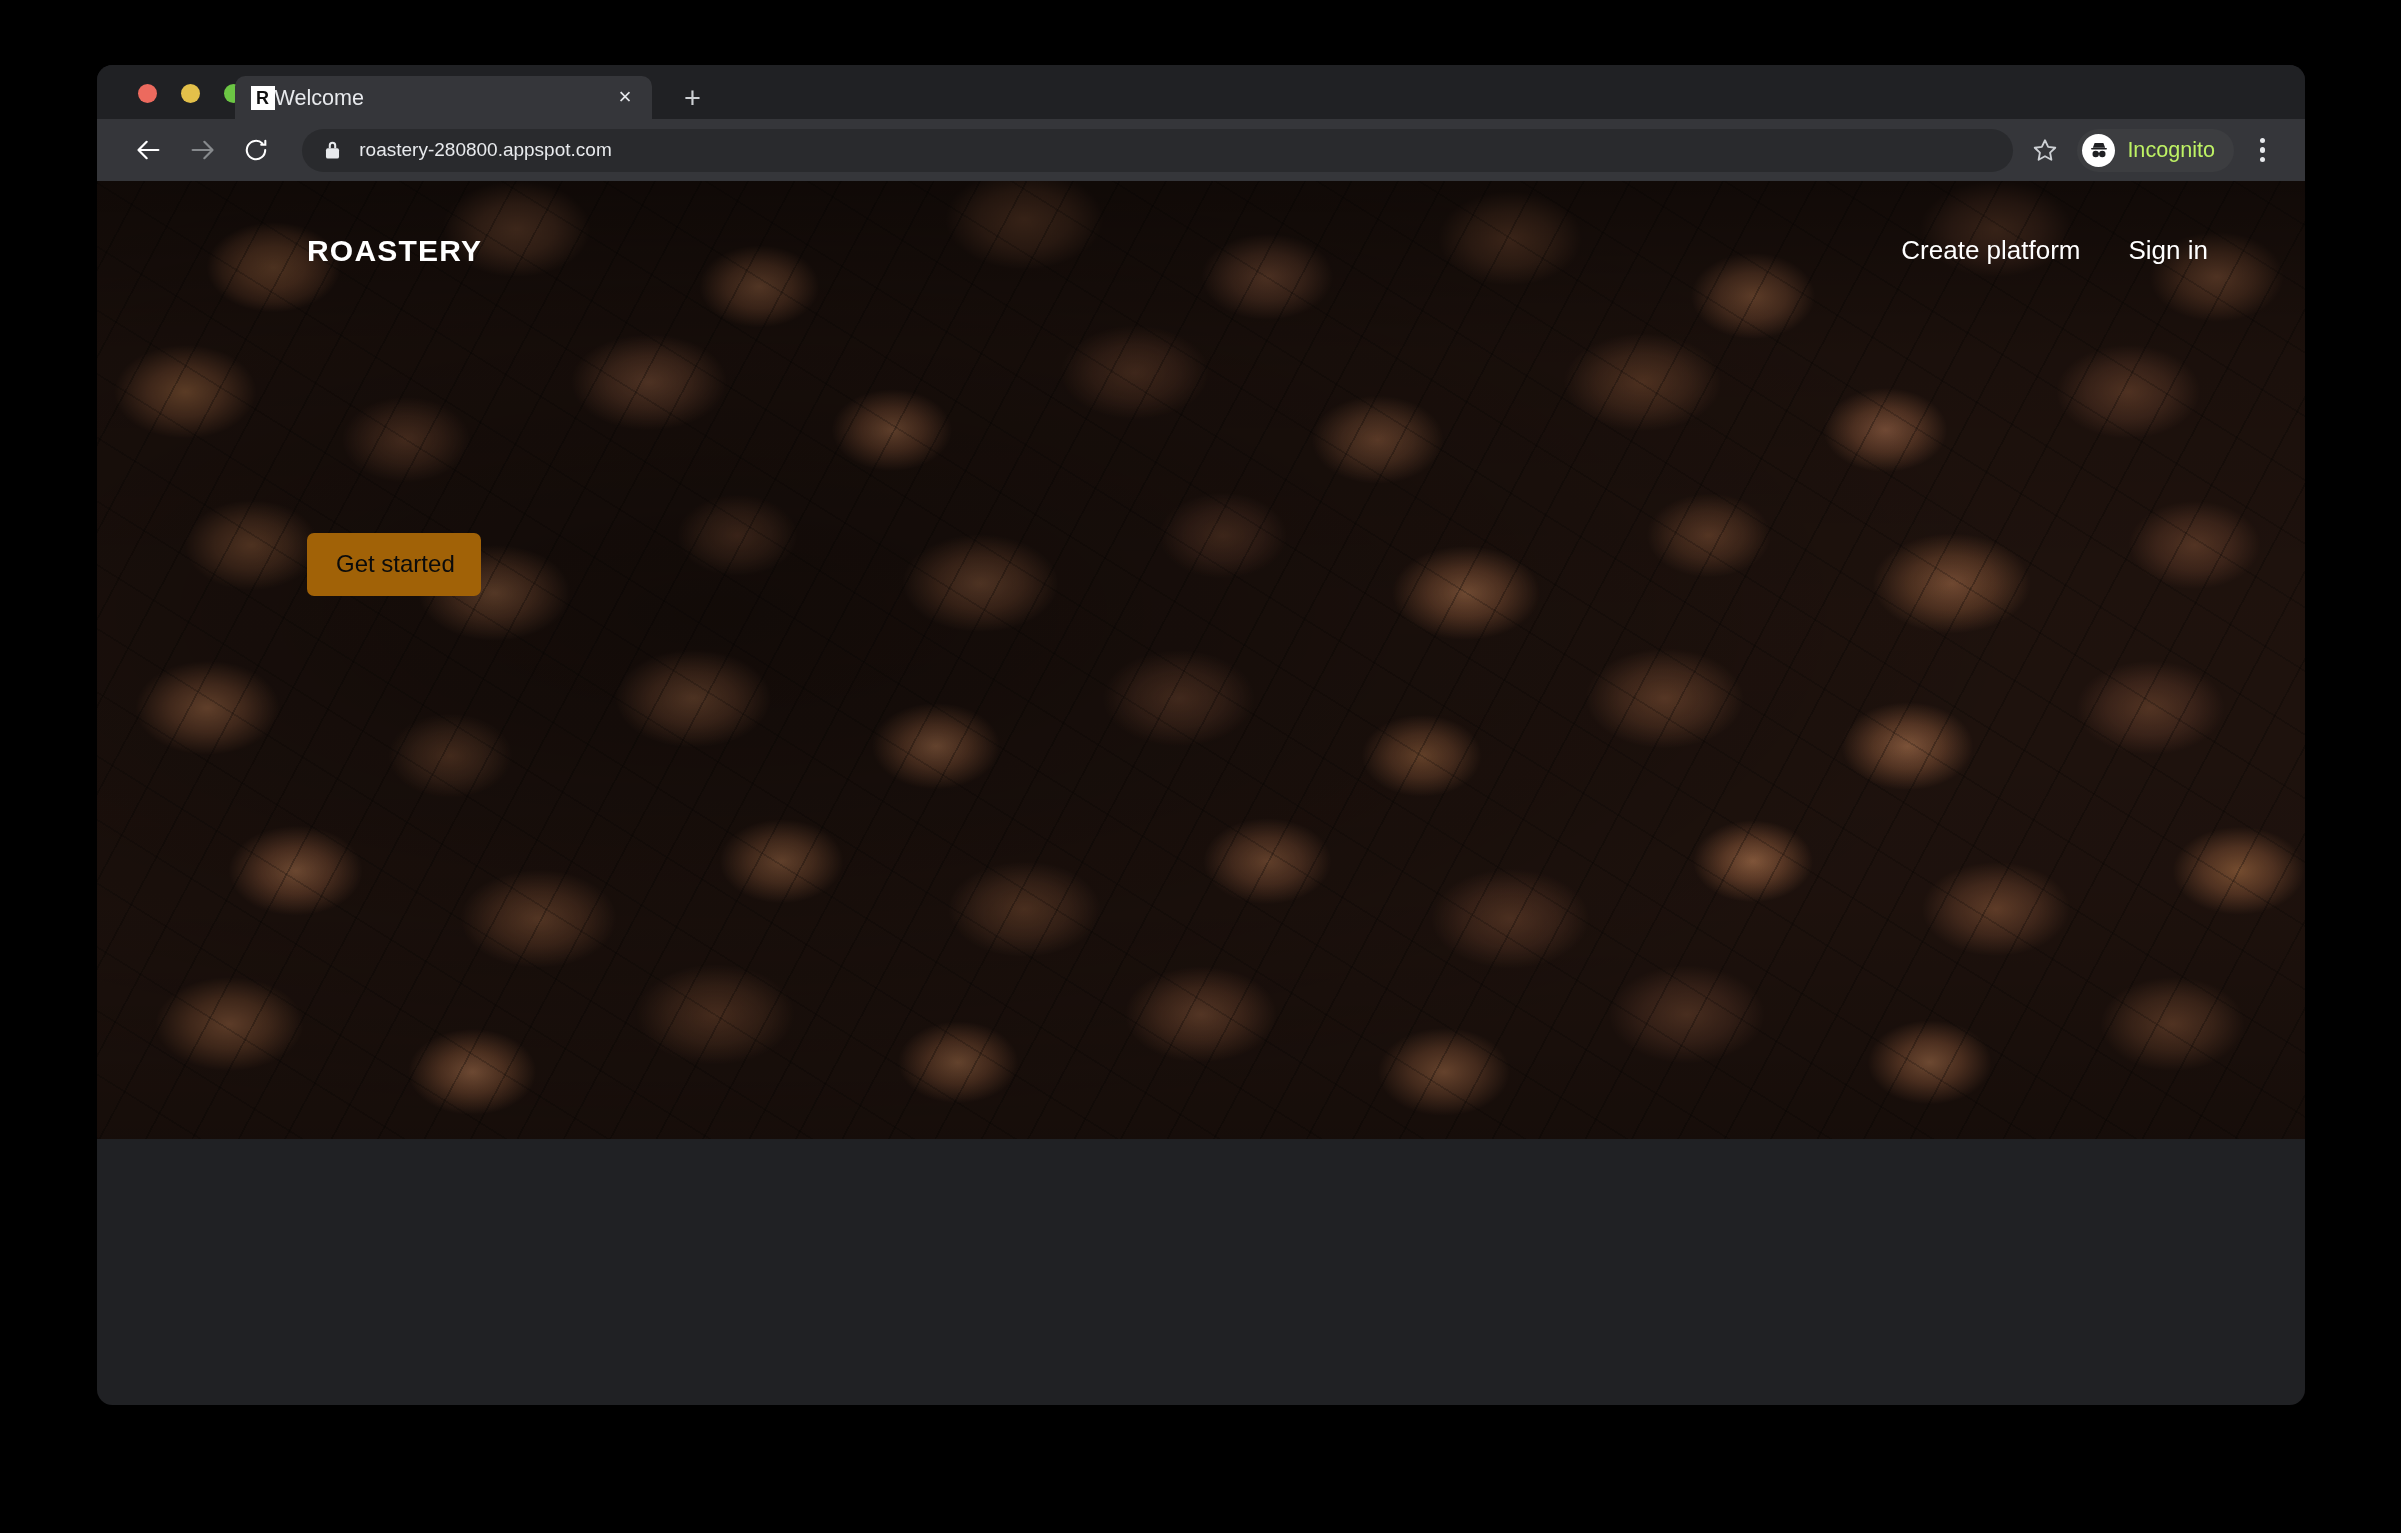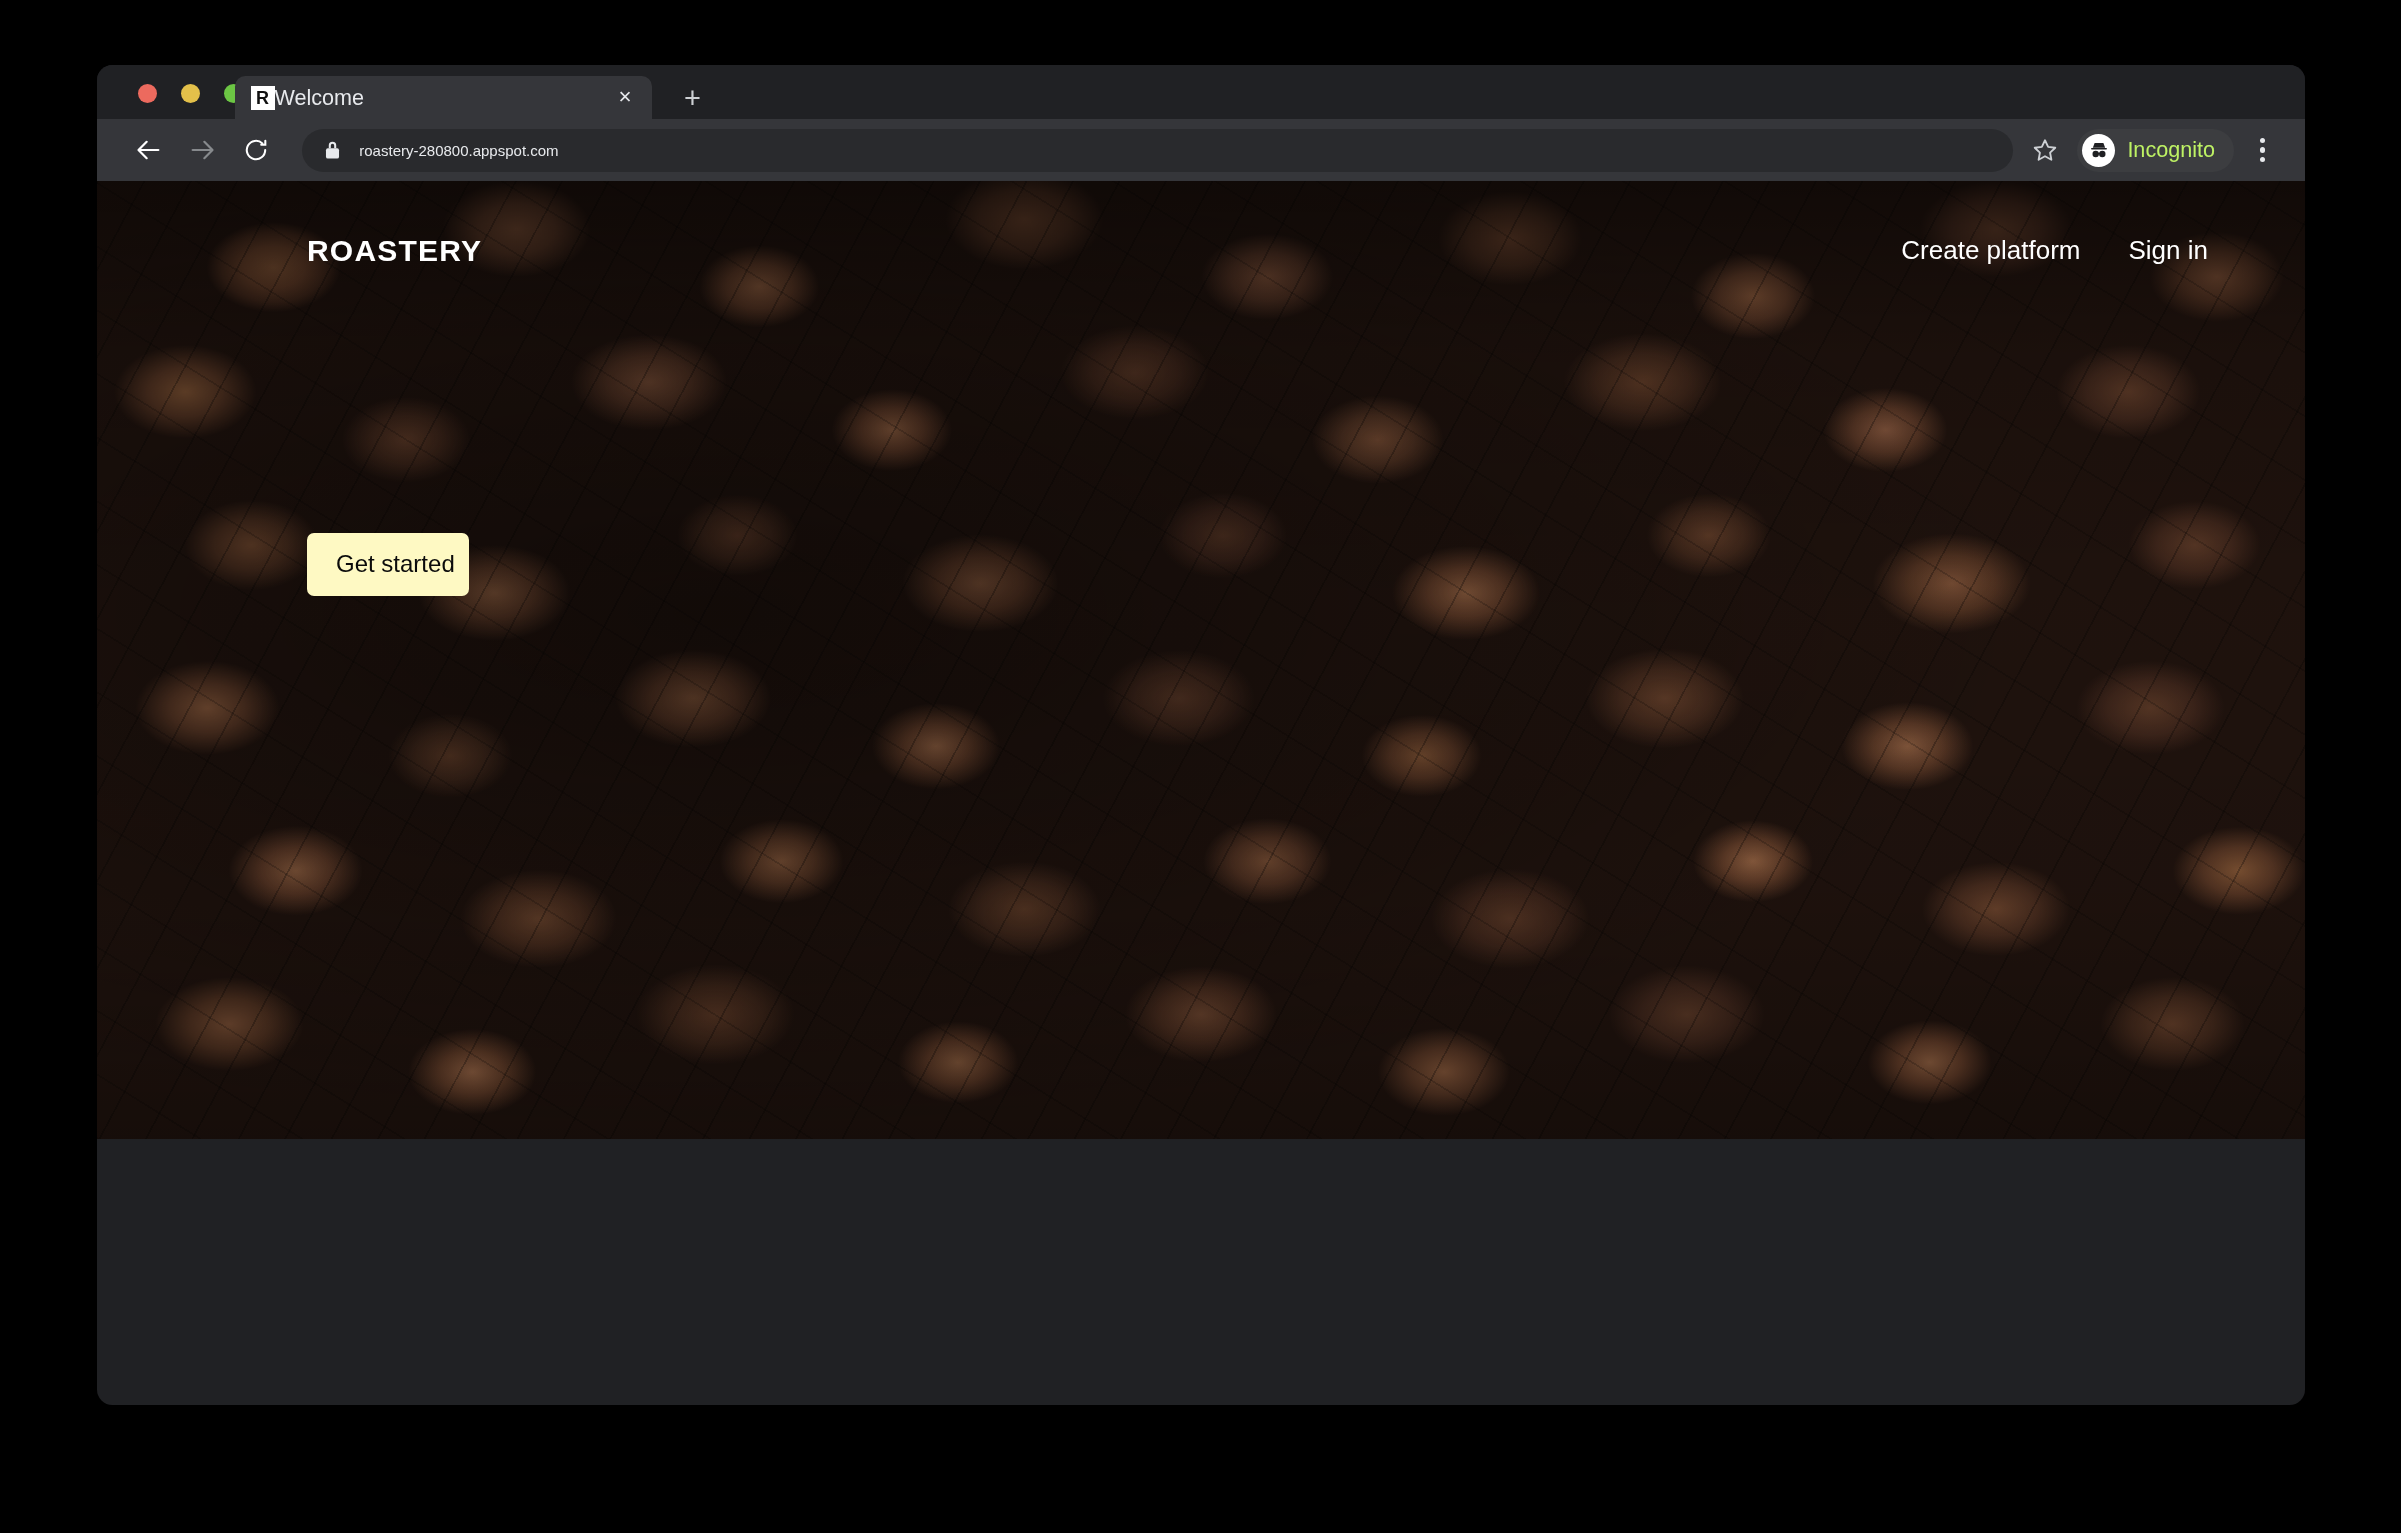--- a/index.html
+++ b/index.html
@@ -92,21 +92,21 @@
     border-radius: 21.6px;
     display: flex; align-items: center;
     padding: 0 19px 0 21px;
     margin: 0 12px 0 15.5px;
     min-width: 0;
   }
   #lock-icon { flex: 0 0 auto; display: block; }
   #url-text {
     margin-left: 17px;
     color: #e8eaed;
-    font-size: 15px;
+    font-size: 19px;
     white-space: nowrap; overflow: hidden;
   }
   #star-button {
     width: 40px; height: 40px; flex: 0 0 auto;
     display: flex; align-items: center; justify-content: center;
   }
   #profile-pill {
     flex: 0 0 auto;
     height: 43px;
     background: #3c3d40;
@@ -263,24 +263,24 @@
     color: #ffffff;
     font-size: 77px;
     font-weight: bold;
     line-height: 1.12;
     letter-spacing: -1.3px;
     text-shadow: 0 1.7px 22.4px rgba(0,0,0,0.45);
   }
   #cta-button {
     display: inline-block;
     margin-top: 50px;
-    background: #fef9c3;
+    background: #a16207;
     color: #0b0b0b;
     font-size: 24px;
-    padding: 17px 14px 18px 29px;
+    padding: 17px 26px 18px 29px;
     border-radius: 7px;
     white-space: nowrap;
   }
 
   
   #stripe-banner {
     position: absolute;
     left: 504px; top: 1204px;
     width: 1202px; height: 83px;
     background: #ffffff;

